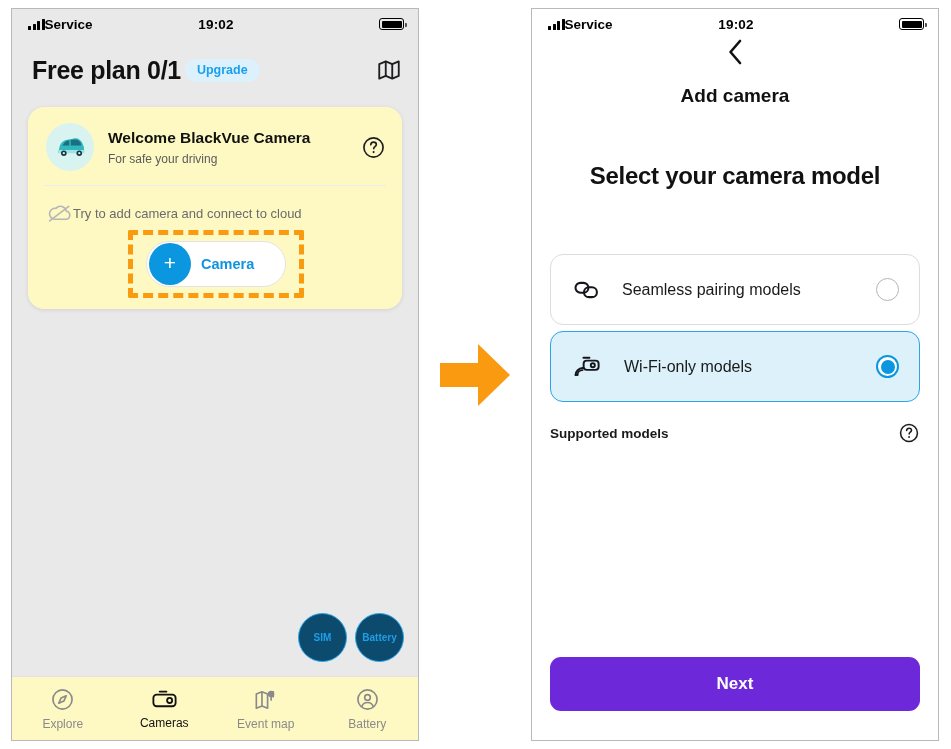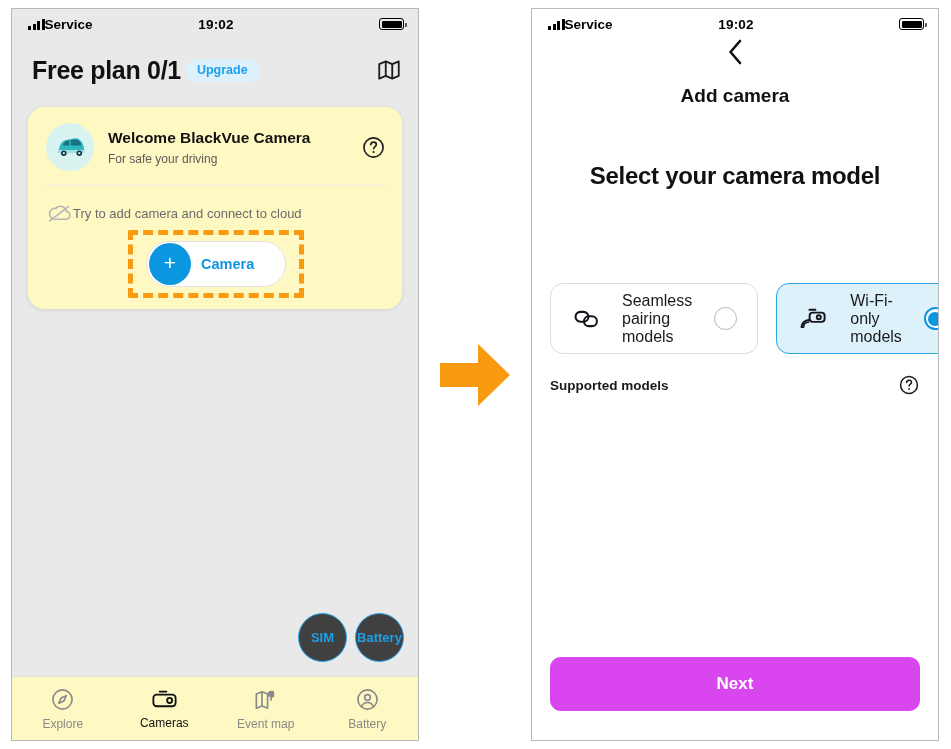--- a/index.html
+++ b/index.html
@@ -80,22 +80,22 @@
   .plus-circle {
     width: 42px; height: 42px; border-radius: 50%; background: #0b96e0;
     color: #fff; font-size: 21px; font-weight: 400; line-height: 40px; text-align: center;
     flex: 0 0 auto;
   }
   .add-pill .lbl { font-size: 14.5px; font-weight: 700; color: #0e94e0; }
 
   
   .chips { position: absolute; right: 14px; bottom: 78px; display: flex; gap: 8px; }
   .chip {
-    width: 49px; height: 49px; border-radius: 50%; background: #404040;
-    border: 1.5px solid #2aa8ee; color: #1d9fe8; font-size: 13px; font-weight: 700;
+    width: 49px; height: 49px; border-radius: 50%; background: #0c4a6e;
+    border: 1.5px solid #2aa8ee; color: #1d9fe8; font-size: 10px; font-weight: 700;
     display: flex; align-items: center; justify-content: center;
   }
 
   
   .tabbar {
     position: absolute; left: 0; right: 0; bottom: 0; height: 64px; background: #fef9c3;
     border-top: 1px solid #e2e2e2; display: flex; align-items: center;
   }
   .tab { flex: 1 1 0; display: flex; flex-direction: column; align-items: center; gap: 5px; }
   .tab .tl { font-size: 12px; color: #8a8a8a; }
@@ -104,42 +104,42 @@
   
   .arrow { position: absolute; left: 440px; top: 344px; width: 70px; height: 62px; }
 
   
   .r-header { height: 50px; display: flex; align-items: center; padding: 0 18px; gap: 20px; flex-direction: column; }
   .r-title { font-size: 19px; font-weight: 700; color: #111; }
   .screen-title {
     text-align: center; font-size: 24px; font-weight: 700; color: #111;
     margin-top: 73px; letter-spacing: -.3px;
   }
-  .options { margin-top: 93px; padding: 0 18px; display: flex; gap: 18px; }
+  .options { margin-top: 64px; padding: 0 18px; display: flex; flex-direction: column; gap: 6px; }
   .opt {
     height: 71px; border-radius: 13px; display: flex; align-items: center;
     padding: 0 20px 0 22px; gap: 22px;
   }
   .opt.unsel { background: #fff; border: 1px solid #dcdcdc; }
   .opt.sel   { background: #ddf1fb; border: 1.5px solid #2ba4e8; }
   .opt .otext { flex: 1 1 auto; font-size: 16px; color: #1a1a1a; }
   .radio { width: 23px; height: 23px; border-radius: 50%; border: 1.8px solid #b5b5b5; flex:0 0 auto;}
   .radio.on {
     border: 2.5px solid #0b96e0; background: #fff; position: relative;
   }
   .radio.on::after {
     content: ""; position: absolute; inset: 2.5px; border-radius: 50%; background: #0b96e0;
   }
   .supported {
     display: flex; align-items: center; justify-content: space-between; gap: 9px;
     padding: 0 18px; margin-top: 20px; font-size: 13.5px; font-weight: 700; color: #1a1a1a;
   }
   .next-btn {
     position: absolute; left: 18px; right: 18px; bottom: 29px; height: 54px;
-    background: #d946ef; border-radius: 11px; color: #fff; font-size: 17px; font-weight: 700;
+    background: #6d28d9; border-radius: 11px; color: #fff; font-size: 17px; font-weight: 700;
     display: flex; align-items: center; justify-content: center;
   }
   svg { display: block; }
 </style>
 </head>
 <body>
 
 <div class="stage">
 
   <div class="phone" id="phone-left">

